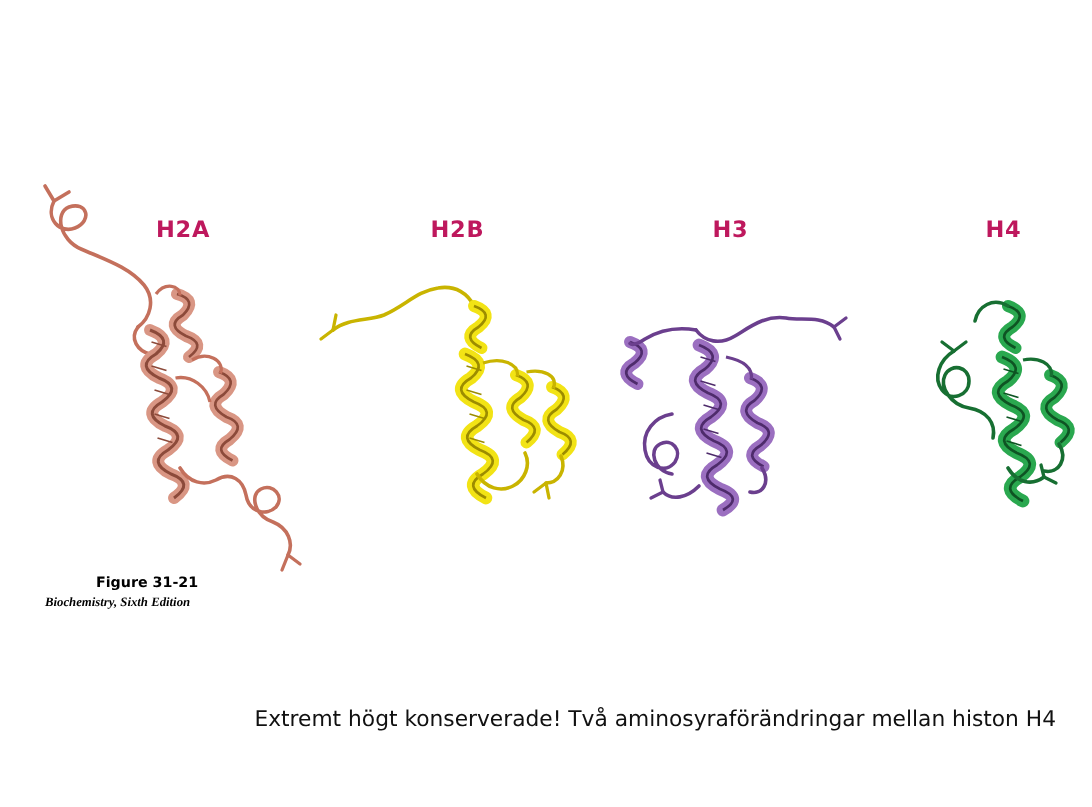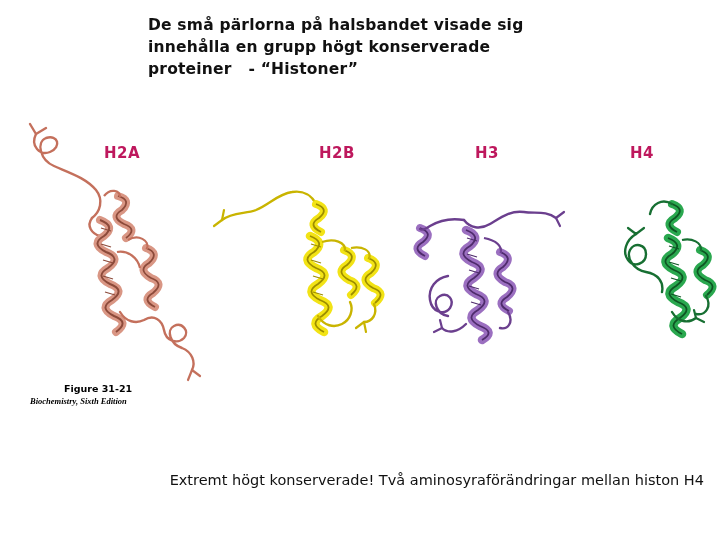--- a/index.html
+++ b/index.html
@@ -44,23 +44,23 @@
   }
   .protein-label {
     position: absolute;
     font-family: "DejaVu Sans", sans-serif;
     font-size: 15px;
     font-weight: bold;
     color: #be185d;
     letter-spacing: 0.5px;
   }
   .lbl-h2a { left: 104px; }
-  .lbl-h2b { left: 287px; margin-left: 32px; }
+  .lbl-h2b { left: 287px; }
   .lbl-h3  { left: 475px; }
-  .lbl-h4  { left: 630px; }
+  .lbl-h4  { left: 657px; }
 
   .figure-area {
     position: absolute;
     left: 0;
     top: 100px;
     width: 728px;
     height: 290px;
   }
   .figure-area svg {
     display: block;
@@ -110,25 +110,20 @@
     display: block;
     white-space: pre;
     text-align: right;
   }
 </style>
 </head>
 <body>
 
 <div class="slide">
 
-  <div class="title-block">
-    <span class="title-line">De små pärlorna på halsbandet visade sig</span>
-    <span class="title-line">innehålla en grupp högt konserverade</span>
-    <span class="title-line">proteiner   - “Histoner”</span>
-  </div>
 
   <div class="protein-labels">
     <span class="protein-label lbl-h2a">H2A</span>
     <span class="protein-label lbl-h2b">H2B</span>
     <span class="protein-label lbl-h3">H3</span>
     <span class="protein-label lbl-h4">H4</span>
   </div>
 
   <div class="figure-area">
     <svg width="728" height="290" viewBox="0 0 728 290" xmlns="http://www.w3.org/2000/svg">

